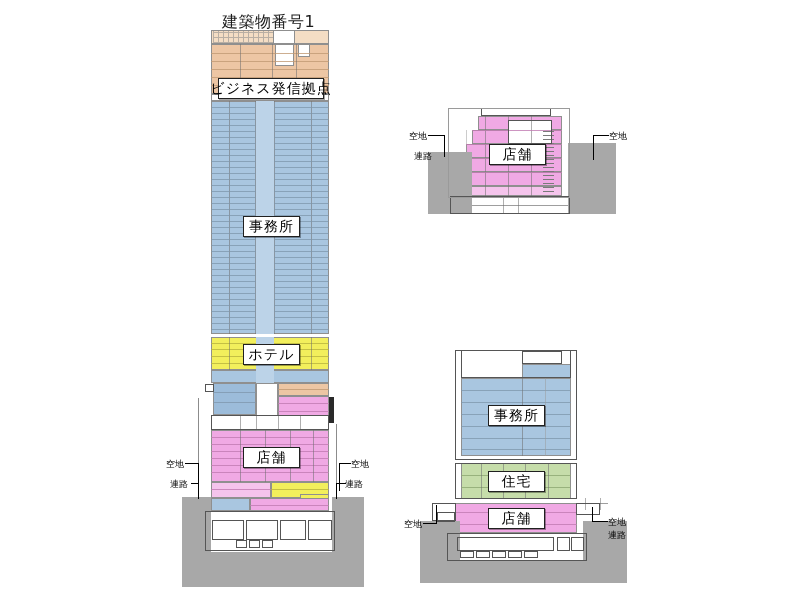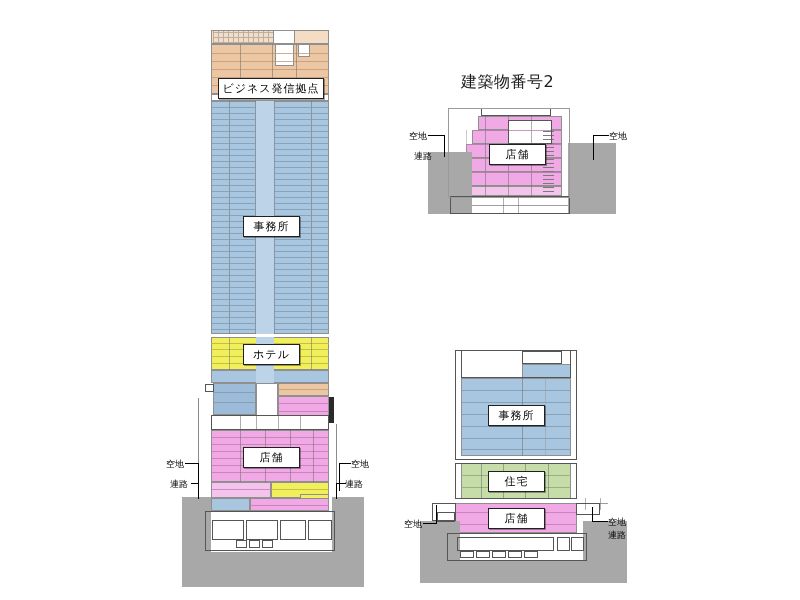--- a/index.html
+++ b/index.html
@@ -22,21 +22,21 @@
     font-family:"DejaVu Sans","Liberation Sans",sans-serif;
   }
 
   
   .use-label{
     position:absolute;
     background:#ffffff;
     border:1.6px solid #202020;
     box-shadow:1px 1px 0 rgba(0,0,0,.35);
     display:flex;align-items:center;justify-content:center;
-    font-size:11px;color:#000;
+    font-size:14px;color:#000;
     white-space:nowrap;
     z-index:30;
     letter-spacing:1px;
   }
 
   
   .ground{position:absolute;background:#a8a8a8;z-index:2;}
 
   
   .band{position:absolute;box-sizing:border-box;border:0.6px solid #8f8f8f;}
@@ -83,20 +83,21 @@
     background:
       repeating-linear-gradient(90deg,#8a8a8a 0 1px,transparent 1px 5px),
       repeating-linear-gradient(0deg,#8a8a8a 0 1px,transparent 1px 5px);
   }
 </style>
 </head>
 <body>
 
 <div class="stage">
 
+  <div class="bldg-title" style="left:222px;top:12px;">建築物番号1</div>
 
   <div class="ground" style="left:182px;top:497px;width:29px;height:90px;"></div>
   <div class="ground" style="left:332px;top:497px;width:32px;height:90px;"></div>
   <div class="ground" style="left:182px;top:552px;width:182px;height:35px;"></div>
 
   <div class="band c-biz-l" style="left:211px;top:30px;width:118px;height:14px;"></div>
   <div class="hatch-x" style="left:213px;top:31px;width:60px;height:12px;opacity:.55;"></div>
   <div class="band c-white" style="left:273px;top:30px;width:22px;height:14px;"></div>
 
   <div class="band c-biz" style="left:211px;top:44px;width:118px;height:50px;"></div>
@@ -244,21 +245,20 @@
   <div class="leader" style="left:337px;top:463px;width:14px;height:28px;">
     <div class="h" style="left:2px;top:0;width:12px;"></div>
     <div class="v" style="left:2px;top:0;height:28px;"></div>
   </div>
   <div class="callout" style="left:345px;top:478px;">連路</div>
   <div class="leader" style="left:334px;top:483px;width:12px;height:16px;">
     <div class="h" style="left:2px;top:0;width:10px;"></div>
     <div class="v" style="left:2px;top:0;height:16px;"></div>
   </div>
 
-  <div class="bldg-title" style="left:461px;top:72px;">建築物番号2</div>
 
   <div class="ground" style="left:428px;top:152px;width:44px;height:62px;"></div>
   <div class="ground" style="left:568px;top:143px;width:48px;height:71px;"></div>
 
   <div class="band c-white" style="left:481px;top:108px;width:70px;height:8px;"></div>
   <div class="outline" style="left:481px;top:108px;width:70px;height:8px;"></div>
 
   <div class="band c-shop" style="left:478px;top:116px;width:84px;height:14px;"></div>
   <div class="band c-shop" style="left:472px;top:130px;width:90px;height:14px;"></div>
   <div class="band c-shop" style="left:466px;top:144px;width:96px;height:14px;"></div>

